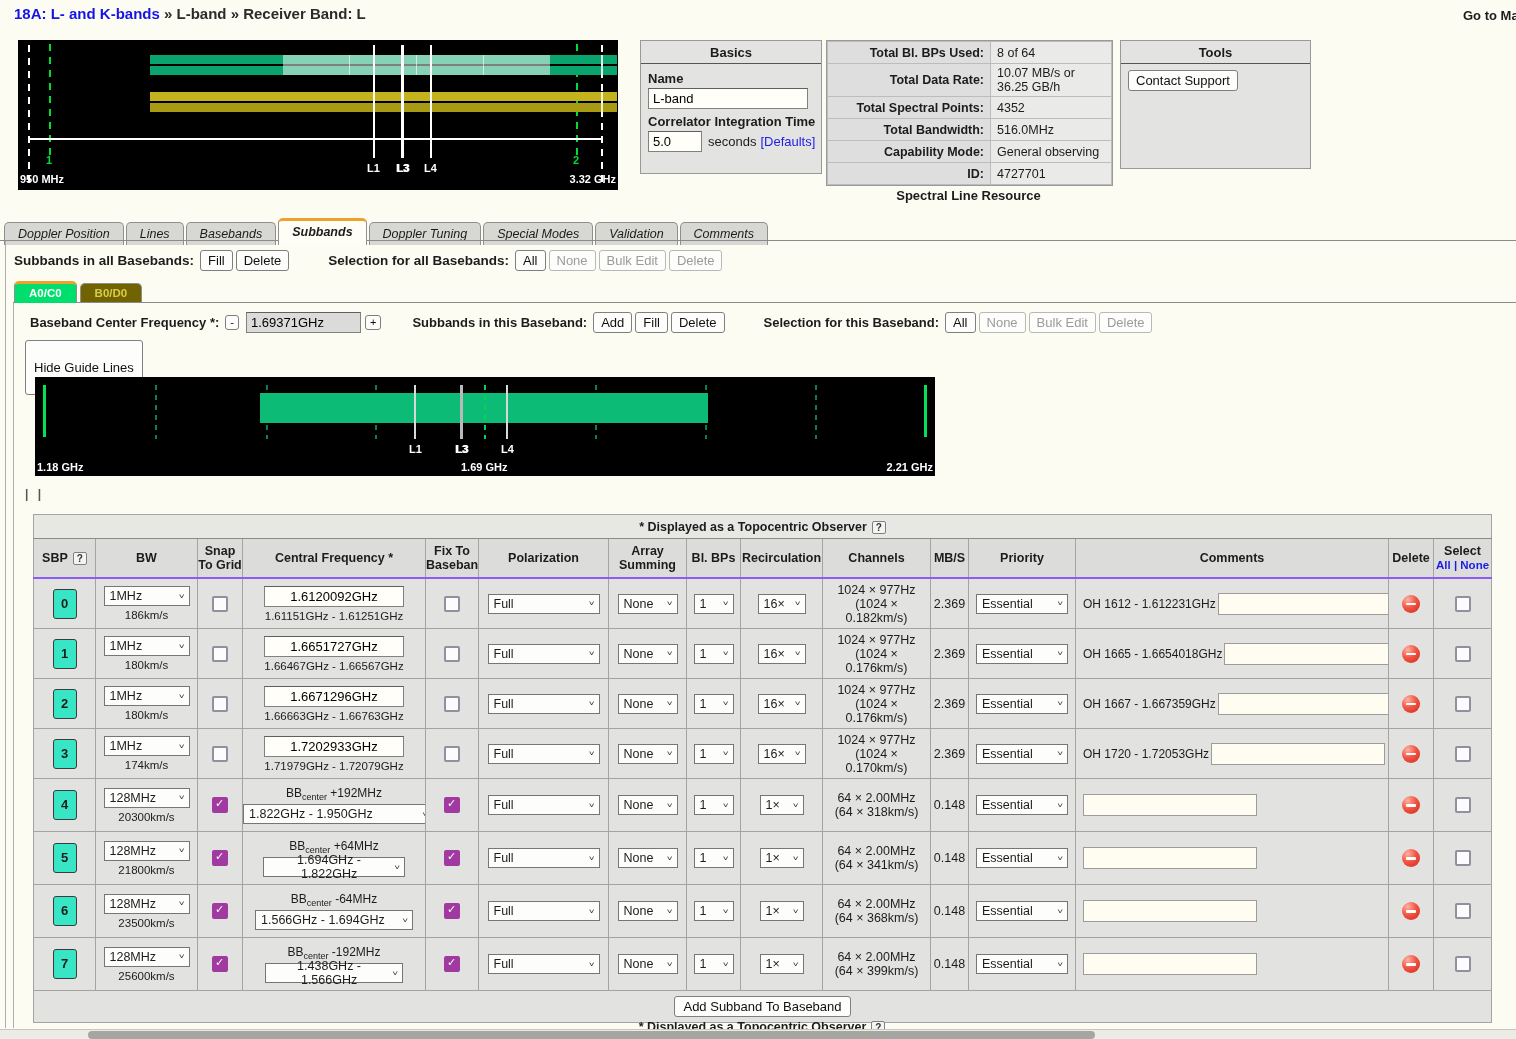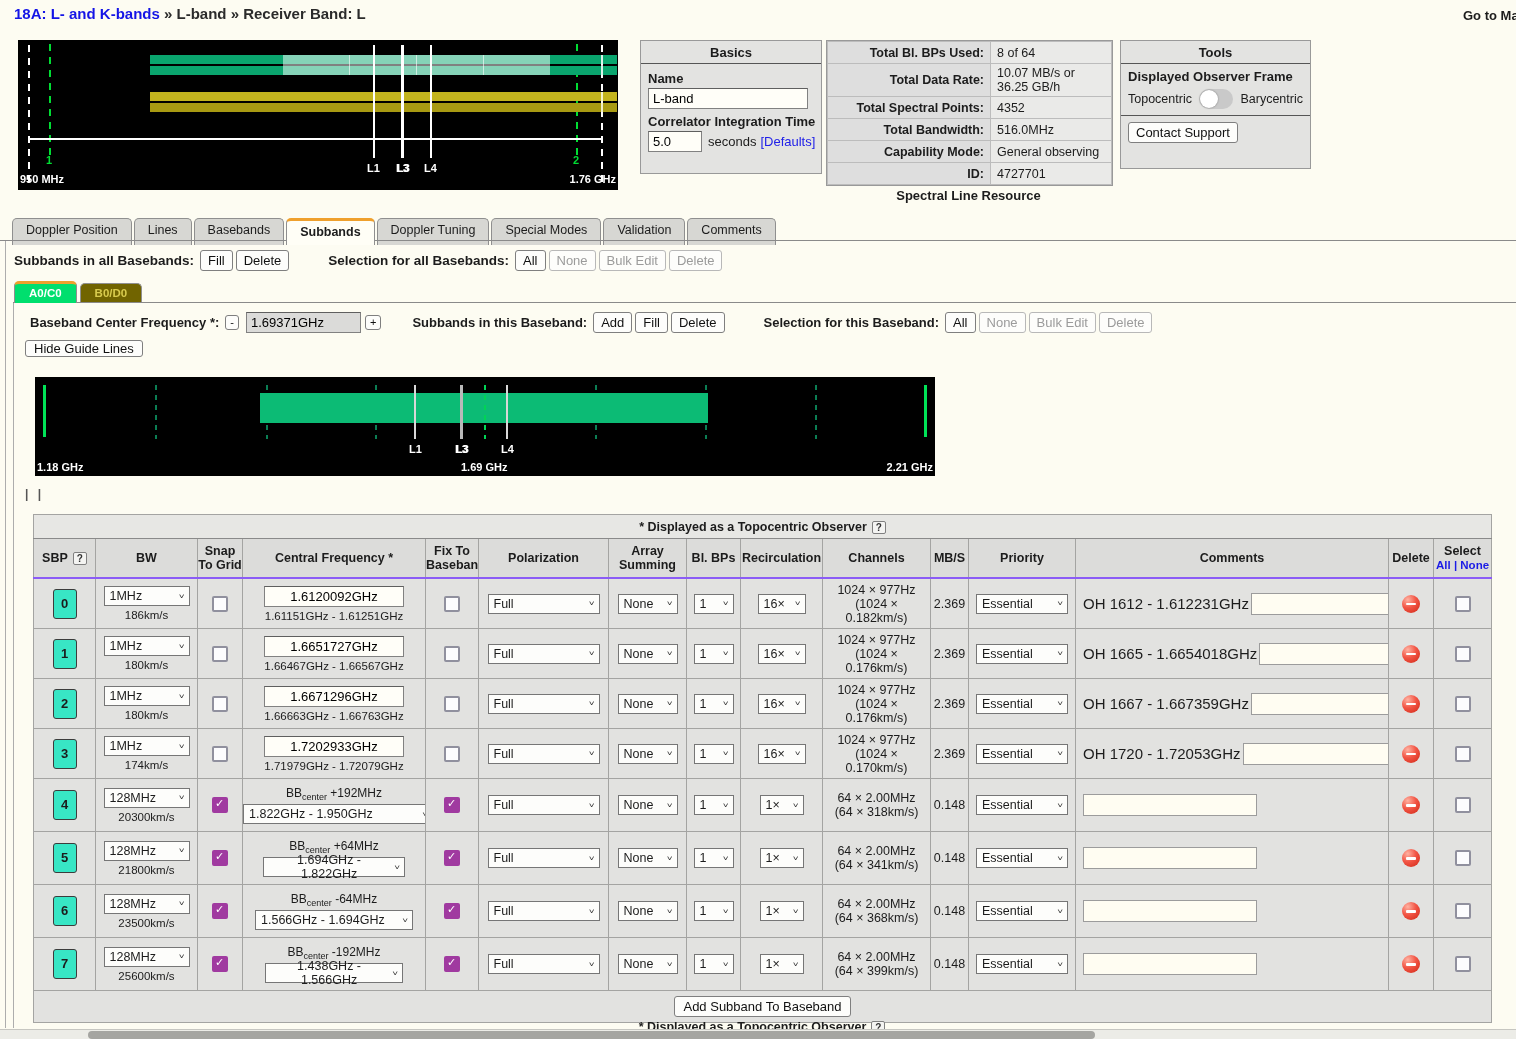--- a/index.html
+++ b/index.html
@@ -24,21 +24,21 @@
   #stats td.lbl{font-weight:bold;text-align:right;background:#dedede;width:150px;}
   #stats td.val{background:#eaeae8;text-align:left;}
   
   .toggle-track{display:inline-block;width:46px;height:20px;background:#c9c9c9;border-radius:10px;position:relative;vertical-align:middle;margin:0 7px;}
   .toggle-knob{position:absolute;left:1px;top:1px;width:18px;height:18px;background:#fff;border-radius:50%;box-shadow:0 0 2px rgba(0,0,0,.4);}
   
   .btn{display:inline-block;background:#fdfdfb;border:1px solid #7f7f7f;border-radius:3px;font-size:13px;padding:2px 7px;color:#111;text-align:center;}
   .btn.disabled{color:#9b9b9b;border-color:#b8b8b8;}
   .btn.tiny{font-size:11px;padding:0 4px;line-height:13px;}
   
-  #tabs{left:12px;top:218px;display:flex;}
+  #tabs{left:4px;top:218px;display:flex;align-items:flex-end;font-style:italic;}
   .tab{background:#d7d7d3;border:1px solid #8f8f8f;border-bottom:none;border-radius:5px 5px 0 0;padding:4px 13px 4px;font-size:12.5px;margin-right:2px;position:relative;}
   .tab.active{background:#fffef6;border-top:3px solid #efa02d;font-weight:bold;padding-top:4px;padding-bottom:6px;z-index:3;}
   #hline-outer{left:0;top:240px;width:1516px;height:0;border-top:1px solid #8a8a8a;z-index:1;}
   #vline-outer{left:5px;top:240px;width:0;height:788px;border-left:1px solid #adadad;}
   #hline-inner{left:13px;top:302px;width:1503px;height:0;border-top:1px solid #8a8a8a;z-index:1;}
   #vline-inner{left:13px;top:302px;width:0;height:726px;border-left:1px solid #adadad;}
   
   #bbtabs{left:14px;top:281px;display:flex;align-items:flex-end;}
   .bbtab{border:1px solid #8f8f8f;border-bottom:none;border-radius:5px 5px 0 0;padding:3px 14px 4px;font-size:11.5px;font-weight:bold;margin-right:3px;position:relative;}
   .bbtab.active{background:#00df6e;color:#fff;border-top:3px solid #efa02d;padding-top:3px;z-index:3;}
@@ -70,21 +70,21 @@
   #sbtable{border-collapse:collapse;table-layout:fixed;width:1458px;font-size:12.5px;background:#e2e2e0;}
   #sbtable td,#sbtable th{border:1px solid #a4a4a2;text-align:center;vertical-align:middle;padding:0;overflow:hidden;}
   #sbtable .cap td{height:23px;background:#e7e7e4;font-weight:bold;border-bottom:1px solid #8a8a8a;}
   #sbtable th{height:38px;background:#dcdcda;font-weight:bold;border-bottom:2px solid #8b5cf6;}
   #sbtable tr.r1 td{height:49px;}
   #sbtable tr.r2 td{height:52px;}
   #sbtable .subtxt{font-size:11.5px;margin-top:3px;}
   #sbtable .cfinp{width:130px;text-align:center;}
   #sbtable .comment-cell{text-align:left;padding-left:7px;}
   .comment-wrap{display:flex;align-items:center;}
-  .comment-wrap .ctext{white-space:nowrap;font-size:15px;margin-right:2px;}
+  .comment-wrap .ctext{white-space:nowrap;font-size:12px;margin-right:2px;}
   .cinp{background:#fffdf2;border:1px solid #9c9c9c;height:18px;width:168px;font-family:inherit;}
   .qbox{display:inline-block;border:1px solid #808080;background:#f4f4f2;font-size:10px;font-weight:bold;padding:0 3px;border-radius:2px;margin-left:5px;color:#333;}
   .sel-links{font-weight:bold;font-size:11.5px;color:#1b1be6;}
   .sel-links span{color:#1b1be6;}
   .bbLabel{font-size:12px;}
   .bbLabel sub{font-size:9px;}
   #footer-cut{left:33px;top:1020px;width:1458px;height:9px;overflow:hidden;text-align:center;font-weight:bold;font-size:12.5px;}
   
   #hscroll{left:0;top:1029px;width:1516px;height:10px;background:#ecece7;border-top:1px solid #c6c6c1;}
   #hscroll .thumb{position:absolute;left:88px;top:1px;width:1007px;height:8px;background:#a5a5a1;border-radius:4px;}
@@ -122,21 +122,21 @@
 
     <div class="vbar" style="left:355px;top:5px;width:2px;height:113px;background:#fff;"></div>
     <div class="vbar" style="left:383px;top:5px;width:3px;height:113px;background:#fff;"></div>
     <div class="vbar" style="left:412px;top:5px;width:2px;height:113px;background:#fff;"></div>
     <div class="plotlabel" style="left:349px;top:122px;">L1</div>
     <div class="plotlabel" style="left:378px;top:122px;text-shadow:1px 0 #fff;">L3</div>
     <div class="plotlabel" style="left:406px;top:122px;">L4</div>
     <div class="plotlabel" style="left:28px;top:114px;color:#00dd33;">1</div>
     <div class="plotlabel" style="left:555px;top:114px;color:#00dd33;">2</div>
     <div class="plotlabel" style="left:2px;top:133px;">950 MHz</div>
-    <div class="plotlabel" style="right:2px;top:133px;">1.76 GHz</div>
+    <div class="plotlabel" style="right:2px;top:133px;">3.32 GHz</div>
   </div>
 
   <div class="abs panel" style="left:640px;top:40px;width:180px;height:132px;">
     <div class="panel-title">Basics</div>
     <div style="padding:2px 7px;">
       <div class="field-label">Name</div>
       <input class="inp" style="width: 150px;" value="L-band">
       <div class="field-label nowrap">Correlator Integration Time</div>
       <div style="display:flex;align-items:center;">
         <input class="inp" style="width: 44px;" value="5.0">
@@ -172,30 +172,20 @@
       <tr>
             <td class="lbl">ID:</td>
             <td class="val">4727701</td>
           </tr>
     </tbody>
       </table>
   </div>
 
   <div class="abs panel" style="left:1120px;top:40px;width:189px;height:127px;">
     <div class="panel-title">Tools</div>
-    <div style="padding:5px 7px 6px;border-bottom:1px solid #555;">
-      <div class="bold nowrap" style="font-size:13px;">Displayed Observer Frame</div>
-      <div style="margin-top:5px;display:flex;align-items:center;font-size:12.5px;">
-        <span>Topocentric</span>
-        <span class="toggle-track">
-            <span class="toggle-knob"></span>
-          </span>
-        <span>Barycentric</span>
-      </div>
-    </div>
     <div style="padding:6px 7px;">
       <span class="btn">Contact Support</span>
     </div>
   </div>
 
   <div class="abs bold" style="left:826px;top:188px;width:285px;text-align:center;font-size:13px;">Spectral Line Resource</div>
 
   <div class="abs" id="tabs">
     <div class="tab">Doppler Position</div>
     <div class="tab">Lines</div>
@@ -238,21 +228,21 @@
     <span class="btn">Add</span>
     <span class="btn">Fill</span>
     <span class="btn">Delete</span>
     <span class="gap36"></span>
     <span class="lab">Selection for this Baseband:</span>
     <span class="btn">All</span>
     <span class="btn disabled">None</span>
     <span class="btn disabled">Bulk Edit</span>
     <span class="btn disabled">Delete</span>
   </div>
-  <span class="abs btn" style="left:25px;top:340px;padding:0 8px;text-align:right;">Hide Guide Lines</span>
+  <span class="abs btn" style="left:25px;top:340px;padding:19px 8px;text-align:right;">Hide Guide Lines</span>
 
   <div class="plot" style="left:35px;top:377px;width:900px;height:99px;">
     <div class="vbar" style="left:8px;top:8px;width:3px;height:52px;background:#00e357;"></div>
     <div class="vbar" style="left:889px;top:8px;width:3px;height:52px;background:#00e357;"></div>
     <div class="vdash fine" style="--c:#0b7e54;left:120px;top:8px;height:54px;"></div>
     <div class="vdash fine" style="--c:#0b7e54;left:231px;top:8px;height:54px;"></div>
     <div class="vdash fine" style="--c:#0b7e54;left:340px;top:8px;height:54px;"></div>
     <div class="vdash fine" style="--c:#0b7e54;left:560px;top:8px;height:54px;"></div>
     <div class="vdash fine" style="--c:#0b7e54;left:670px;top:8px;height:54px;"></div>
     <div class="vdash fine" style="--c:#0b7e54;left:780px;top:8px;height:54px;"></div>

